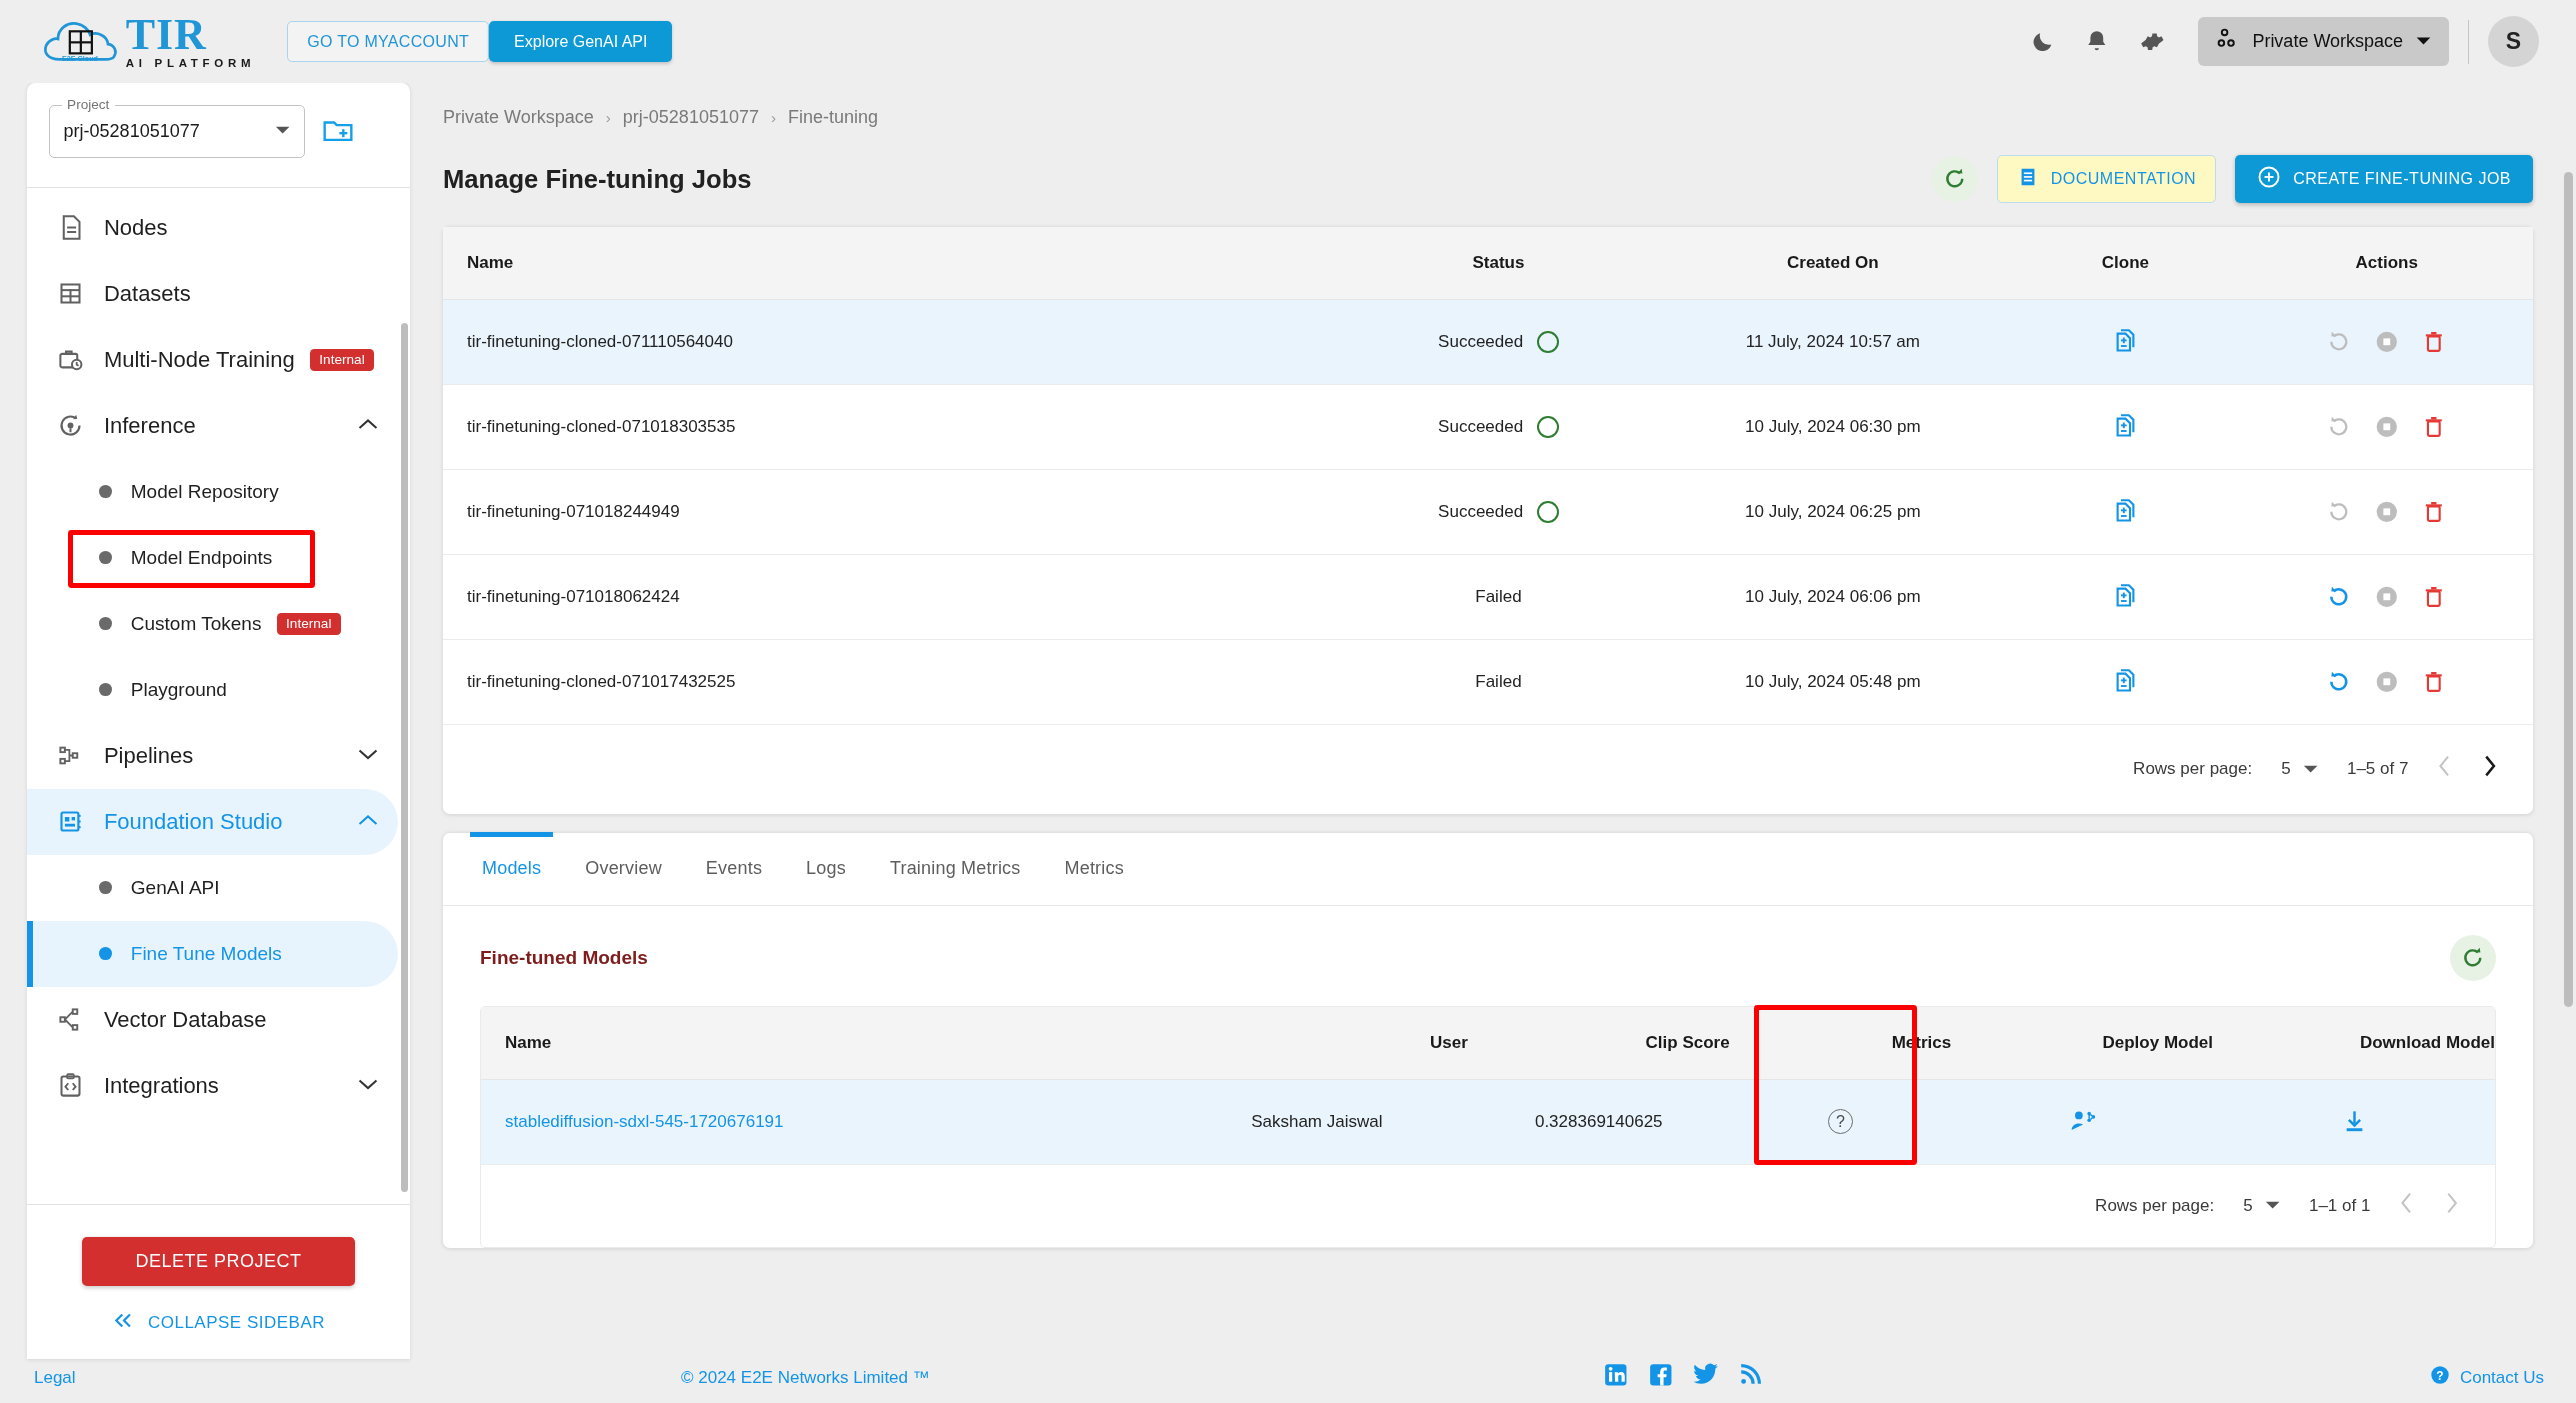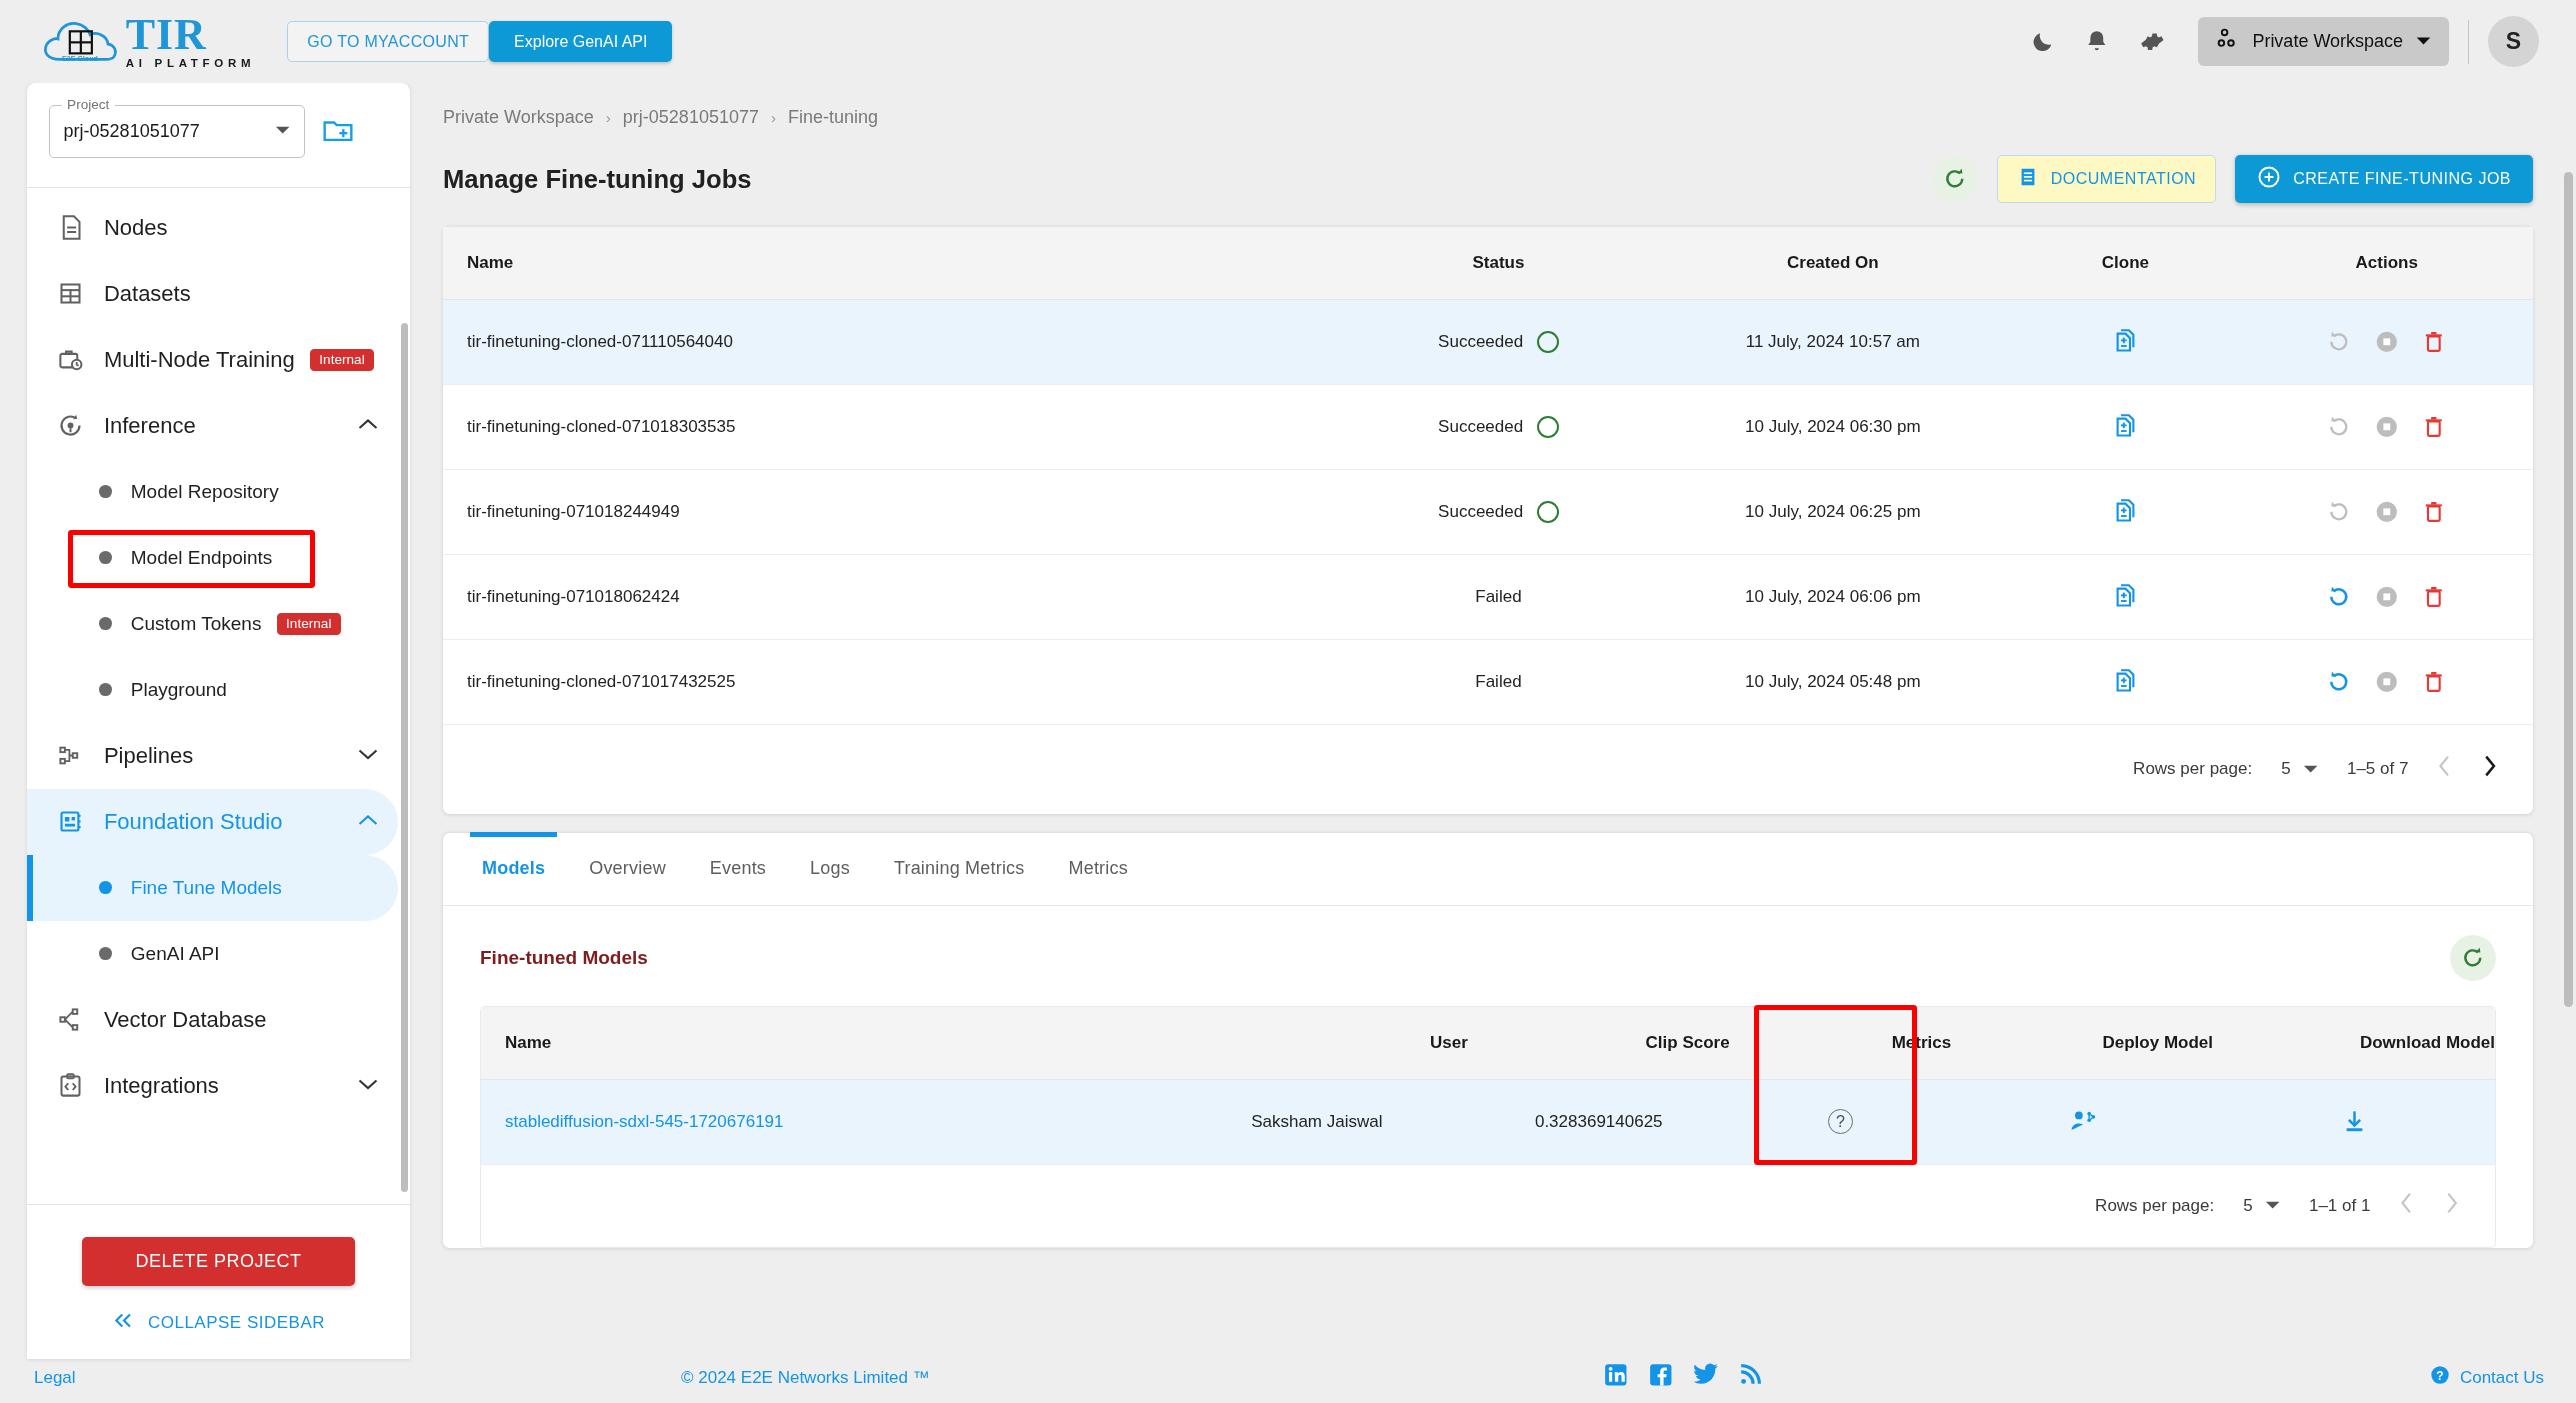--- a/index.html
+++ b/index.html
@@ -207,21 +207,21 @@
 
   .tabsbar {
     display: flex; align-items: flex-end; height: 73px;
     border-bottom: 0.9px solid #e8e8e8; padding-left: 17px;
   }
   .tab {
     position: relative; padding: 0 22px; height: 73px; display: flex;
     align-items: center; font-size: 18px; color: #5e5e5e; cursor: pointer;
     letter-spacing: 0.2px;
   }
-  .tab.sel { color: #1494e6; font-weight: bold; }
+  .tab.sel { color: #1494e6; font-weight: normal; }
   .tab.sel::before {
     content: ""; position: absolute; left: 10.2px; right: 10.2px; top: 0;
     height: 5.1px; background: #1494e6;
   }
   .models-head {
     display: flex; align-items: center; padding: 29px 37px 0 37px;
   }
   .models-title { font-size: 19px; font-weight: bold; color: #7f1d1d; }
   .inner-card {
     margin: 25.6px 37px 0 37px; border: 0.9px solid #eaeaea; border-radius: 5.1px;
@@ -451,28 +451,28 @@
           </svg>
       </span>
       <span class="ni-label">Foundation Studio</span>
       <span class="ni-chev">
         <svg width="22" height="14.5" viewBox="0 0 26 17">
             <path d="M3 13 L13 4 L23 13" fill="none" stroke="#1494e6" stroke-width="2.4"></path>
           </svg>
       </span>
     </div>
 
+    <div class="nav-sub">
+      <span class="dot"></span>
+      <span class="ns-label">GenAI API</span>
+    </div>
+
     <div class="nav-sub active">
       <span class="dot"></span>
       <span class="ns-label">Fine Tune Models</span>
-    </div>
-
-    <div class="nav-sub">
-      <span class="dot"></span>
-      <span class="ns-label">GenAI API</span>
     </div>
 
     <div class="nav-item">
       <span class="ni-icon">
         <svg width="27" height="27" viewBox="0 0 24 24">
             <rect x="14" y="3" width="4" height="4" fill="none" stroke="#616161" stroke-width="1.7"></rect>
             <rect x="3" y="10" width="4" height="4" fill="none" stroke="#616161" stroke-width="1.7"></rect>
             <rect x="14" y="17" width="4" height="4" fill="none" stroke="#616161" stroke-width="1.7"></rect>
             <path d="M7 12l7-7M7 12l7 7" fill="none" stroke="#616161" stroke-width="1.6"></path>
           </svg>

